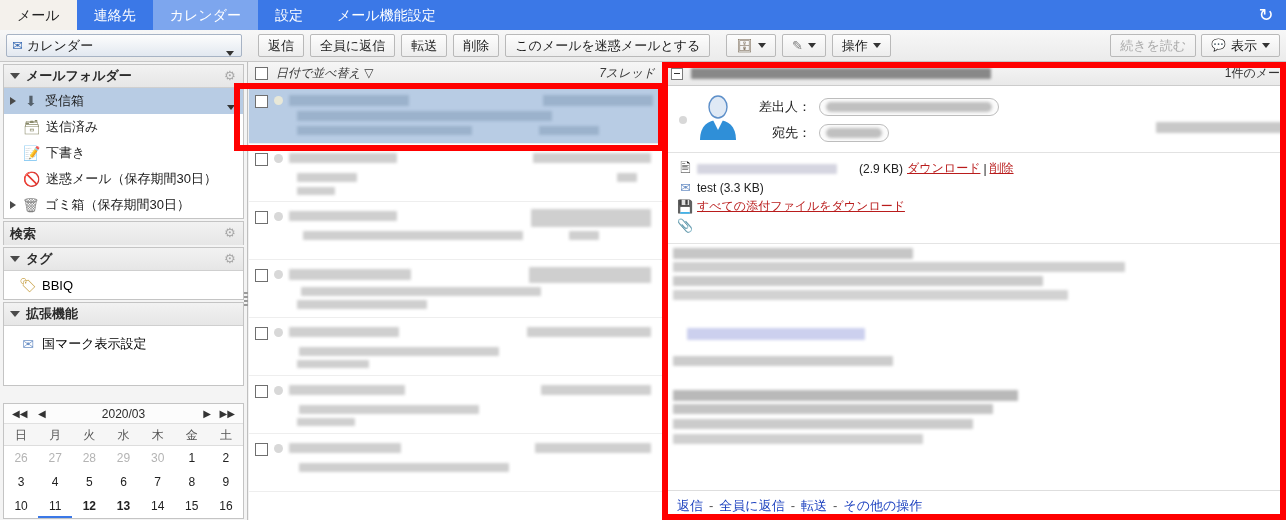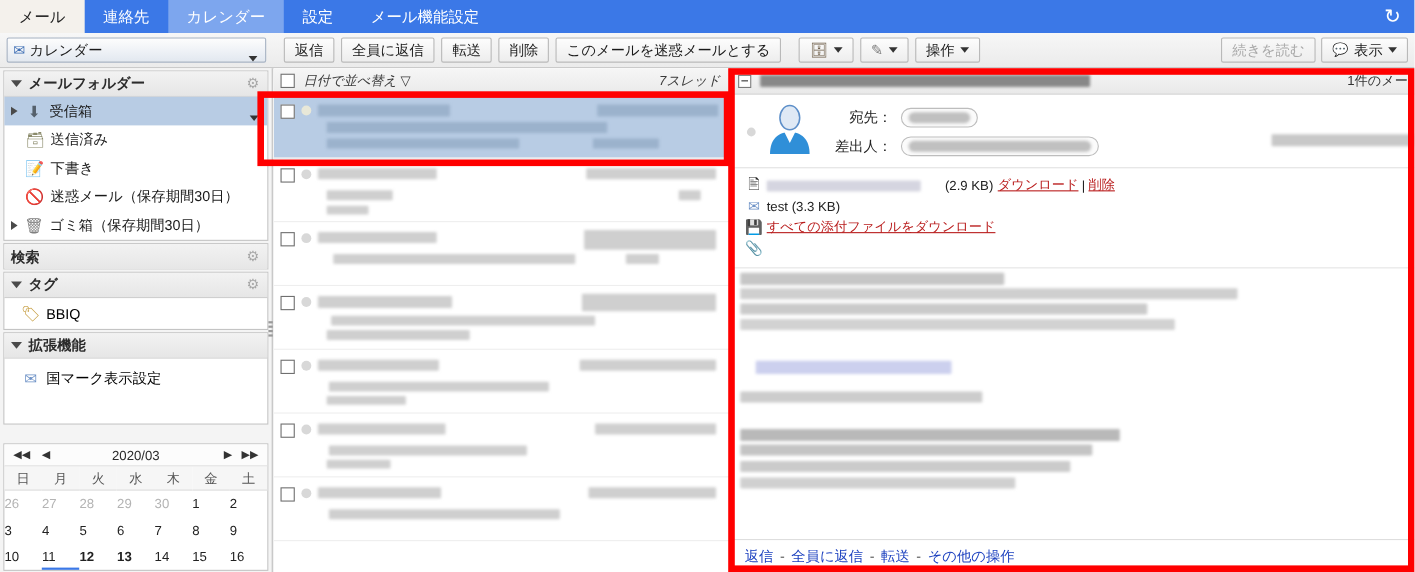--- a/index.html
+++ b/index.html
@@ -125,21 +125,21 @@
     background: #fcfcfc; border-bottom: 1px solid #e0e0e0;
   }
   .cal-nav { position: absolute; font-size: 10px; color: #333; cursor: pointer; }
   .cal-grid { display: grid; grid-template-columns: repeat(7, 1fr); }
   .cal-dow {
     height: 22px; line-height: 22px; text-align: center;
     font-size: 12px; color: #555; background: #f6f6f6;
     border-bottom: 1px solid #dddddd;
   }
   .cal-day {
-    height: 24px; line-height: 24px; text-align: left;
+    height: 24px; line-height: 24px; text-align: center;
     font-size: 12px; color: #222; cursor: pointer;
   }
   .cal-day.dim { color: #b4b4b4; }
   .cal-day.bold { font-weight: bold; }
   .cal-day.today { border-bottom: 2px solid #3b78e7; }
 
   
   .splitter {
     position: absolute; left: 243px; top: 62px; width: 6px; height: 458px;
     cursor: col-resize;
@@ -501,28 +501,28 @@
       <span class="r-dot"></span>
       <span class="avatar">
         <svg width="46" height="46" viewBox="0 0 46 46">
           <ellipse cx="23" cy="13" rx="9" ry="11" fill="#dfe9f5" stroke="#5d8fc9" stroke-width="1.4"></ellipse>
           <path d="M5 46 C5 32 13 26 23 26 C33 26 41 32 41 46 Z" fill="#2f8fd8"></path>
           <path d="M18 26 L23 36 L28 26 Z" fill="#ffffff"></path>
         </svg>
       </span>
       <span class="fields">
         <span class="field-row">
-          <span class="field-label">宛先：</span>
-          <span class="pill" style="width:70px;">
+          <span class="field-label">差出人：</span>
+          <span class="pill" style="width:180px;">
             <span class="inner blur" style="display:block;margin:3px 6px;height:10px;background:#c0c0c0;"></span>
           </span>
         </span>
         <span class="field-row">
-          <span class="field-label">差出人：</span>
-          <span class="pill" style="width:180px;">
+          <span class="field-label">宛先：</span>
+          <span class="pill" style="width:70px;">
             <span class="inner blur" style="display:block;margin:3px 6px;height:10px;background:#c0c0c0;"></span>
           </span>
         </span>
       </span>
       <span class="blur" style="position:absolute;right:0px;top:36px;width:130px;height:11px;background:#c8c8c8;"></span>
     </div>
 
     <div class="r-attach">
       <div class="att-row">
         <span class="att-ico">🖹</span>

